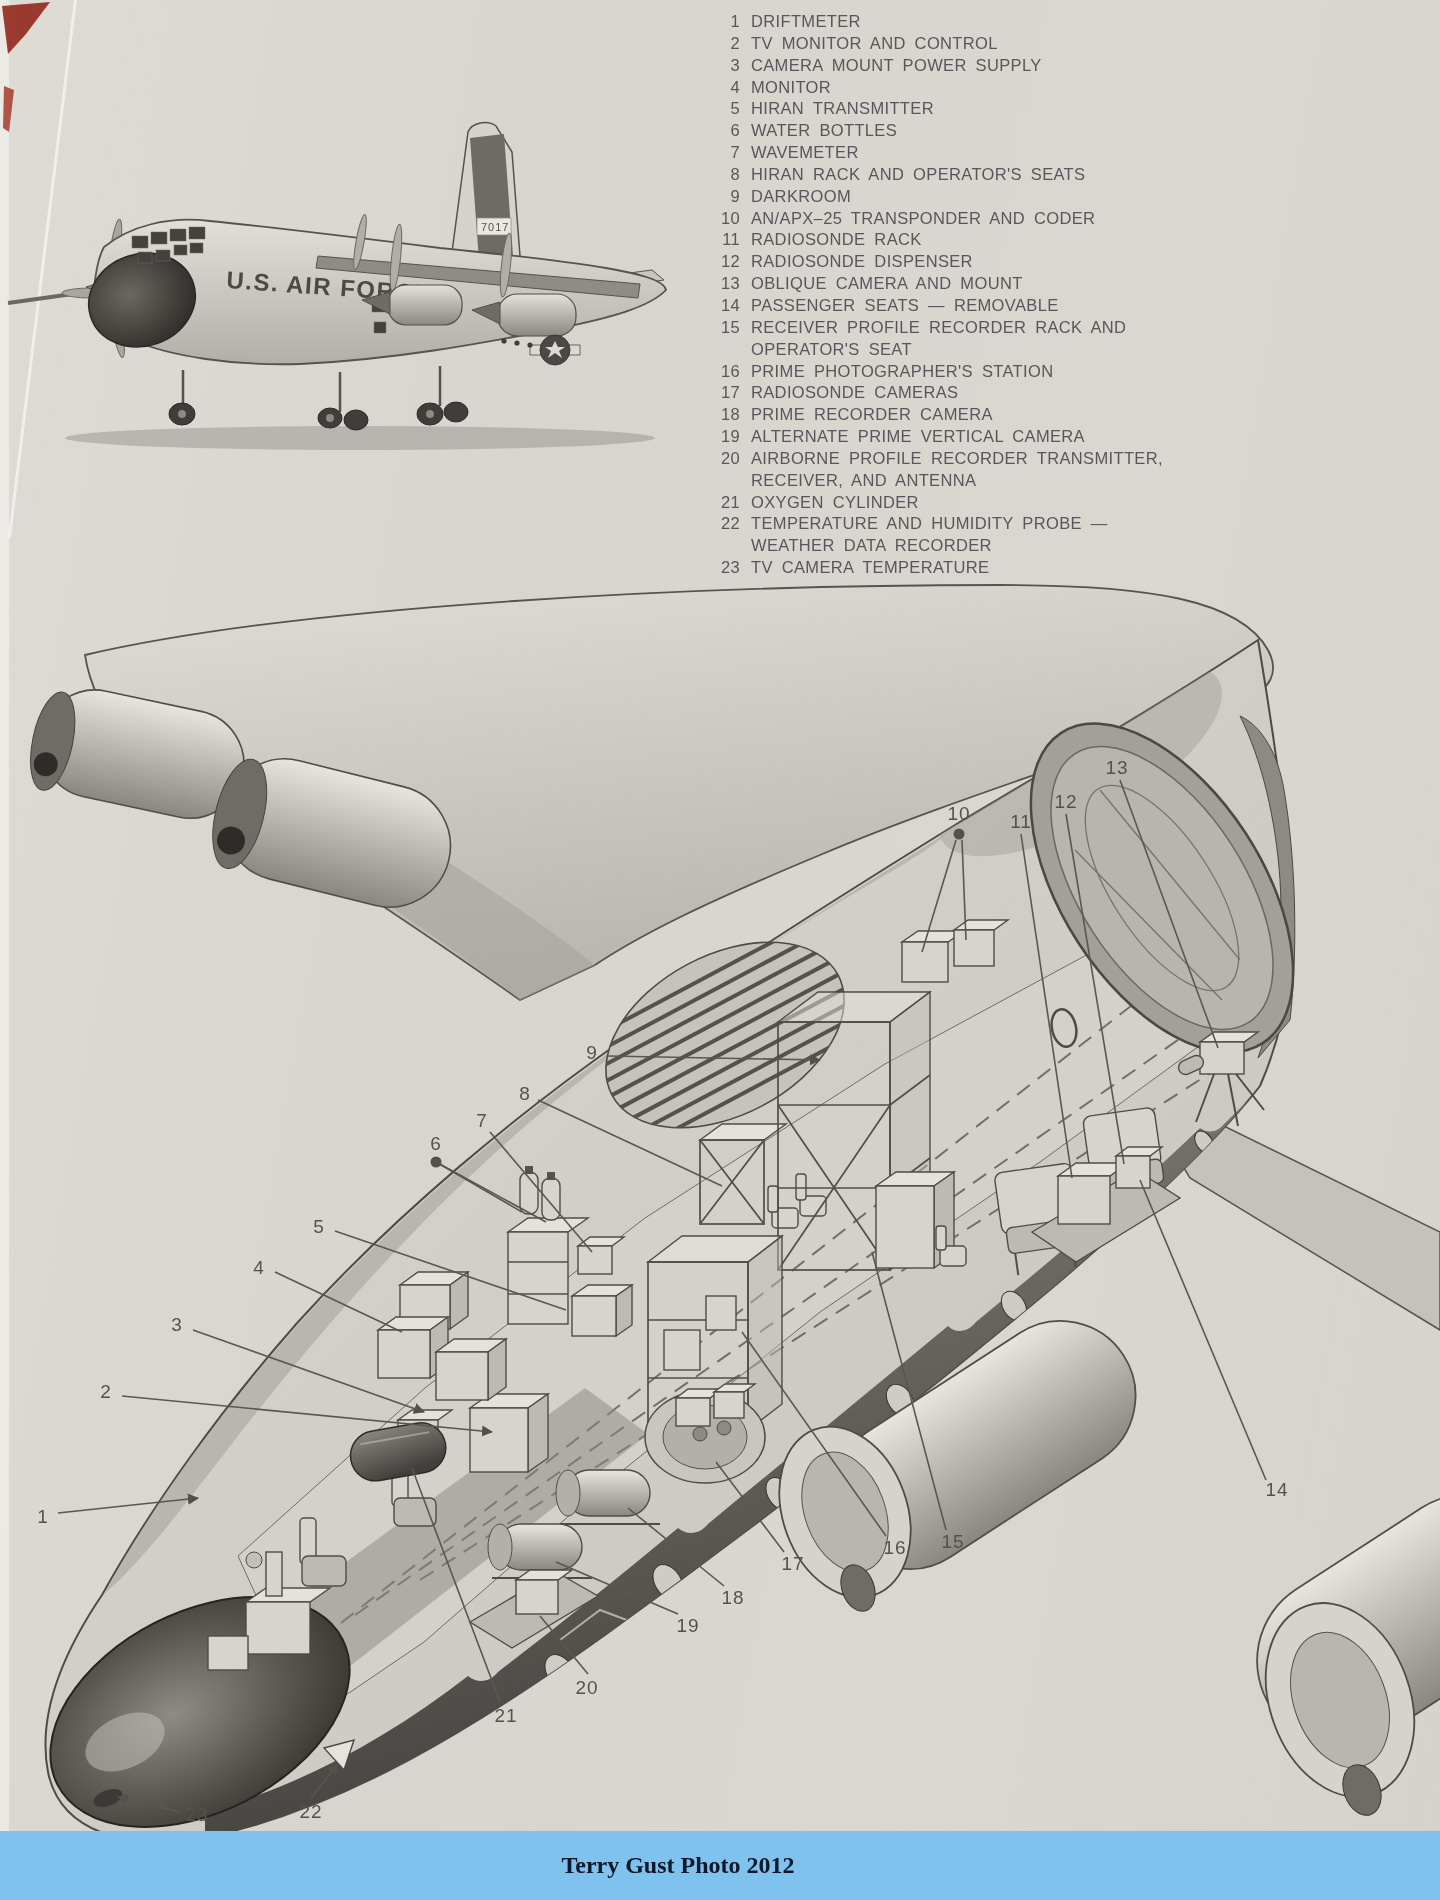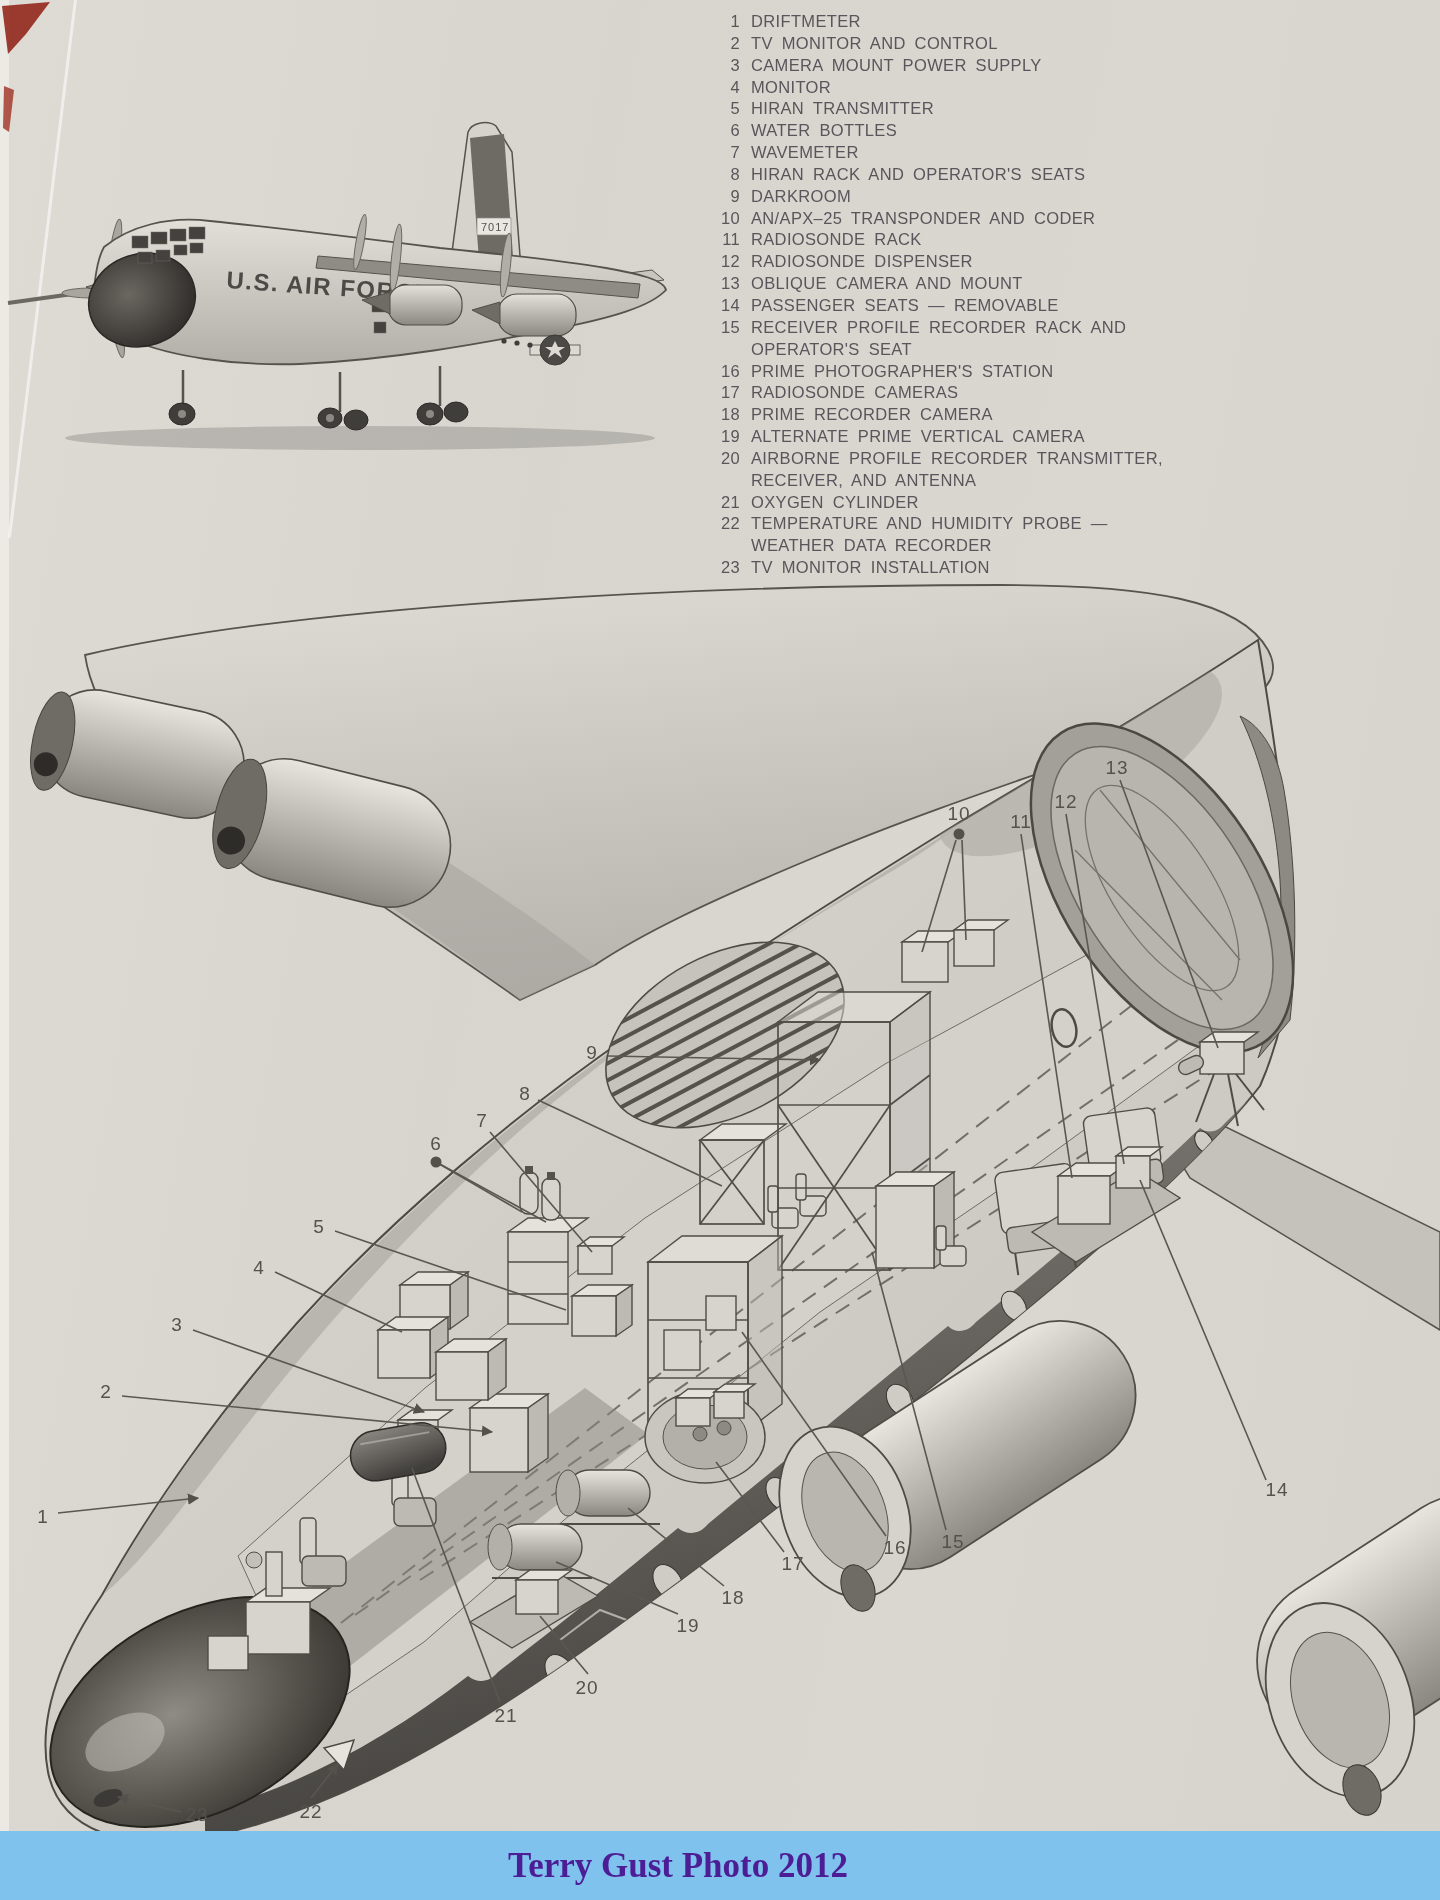--- a/index.html
+++ b/index.html
@@ -18,22 +18,22 @@
         font-size:16.5px;line-height:21.85px;letter-spacing:.35px;word-spacing:4px;}
   .lnum{text-align:right;}
   .ltxt{max-width:414px;}
 
   
   .callout{position:absolute;transform:translate(-50%,-50%);
            font-size:19px;color:#55524e;letter-spacing:1px;white-space:nowrap;}
 
   
   .banner{position:absolute;left:0;top:1831px;width:1440px;height:69px;background:#7fc2ee;text-align:center;}
-  .banner span{font-family:"Liberation Serif",serif;font-weight:bold;font-size:35px;
-               color:#4c1d95;line-height:69px;display:inline-block;margin-right:84px;}
+  .banner span{font-family:"Liberation Serif",serif;font-weight:bold;font-size:24px;
+               color:#0f172a;line-height:69px;display:inline-block;margin-right:84px;}
 
   .leader{stroke:#5a5752;stroke-width:1.6;fill:none;}
   .eq{stroke:#4f4c47;stroke-width:1.4;fill:#d7d4ce;}
   .eqtop{stroke:#4f4c47;stroke-width:1.4;fill:#e5e2dc;}
   .eqside{stroke:#4f4c47;stroke-width:1.4;fill:#bdbab4;}
   .frame{stroke:#514e49;stroke-width:1.7;fill:none;}
   text{user-select:none;}
 </style>
 </head>
 <body>
@@ -544,21 +544,21 @@
       <div class="lrow">
         <span class="lnum">21</span>
         <span class="ltxt">OXYGEN CYLINDER</span>
       </div>
       <div class="lrow">
         <span class="lnum">22</span>
         <span class="ltxt">TEMPERATURE AND HUMIDITY PROBE — WEATHER DATA RECORDER</span>
       </div>
       <div class="lrow">
         <span class="lnum">23</span>
-        <span class="ltxt">TV MONITOR INSTALLATION</span>
+        <span class="ltxt">TV CAMERA TEMPERATURE</span>
       </div>
     </div>
 </div>
 
 <svg class="layer" id="leader-svg" width="1440" height="1900" viewBox="0 0 1440 1900" style="pointer-events:none">
   <defs>
     <marker id="arrowhead" viewBox="0 0 10 10" refX="9" refY="5" markerWidth="7" markerHeight="7" orient="auto-start-reverse">
       <path d="M0,0 L10,5 L0,10 z" fill="#54514c"></path>
     </marker>
   </defs>

